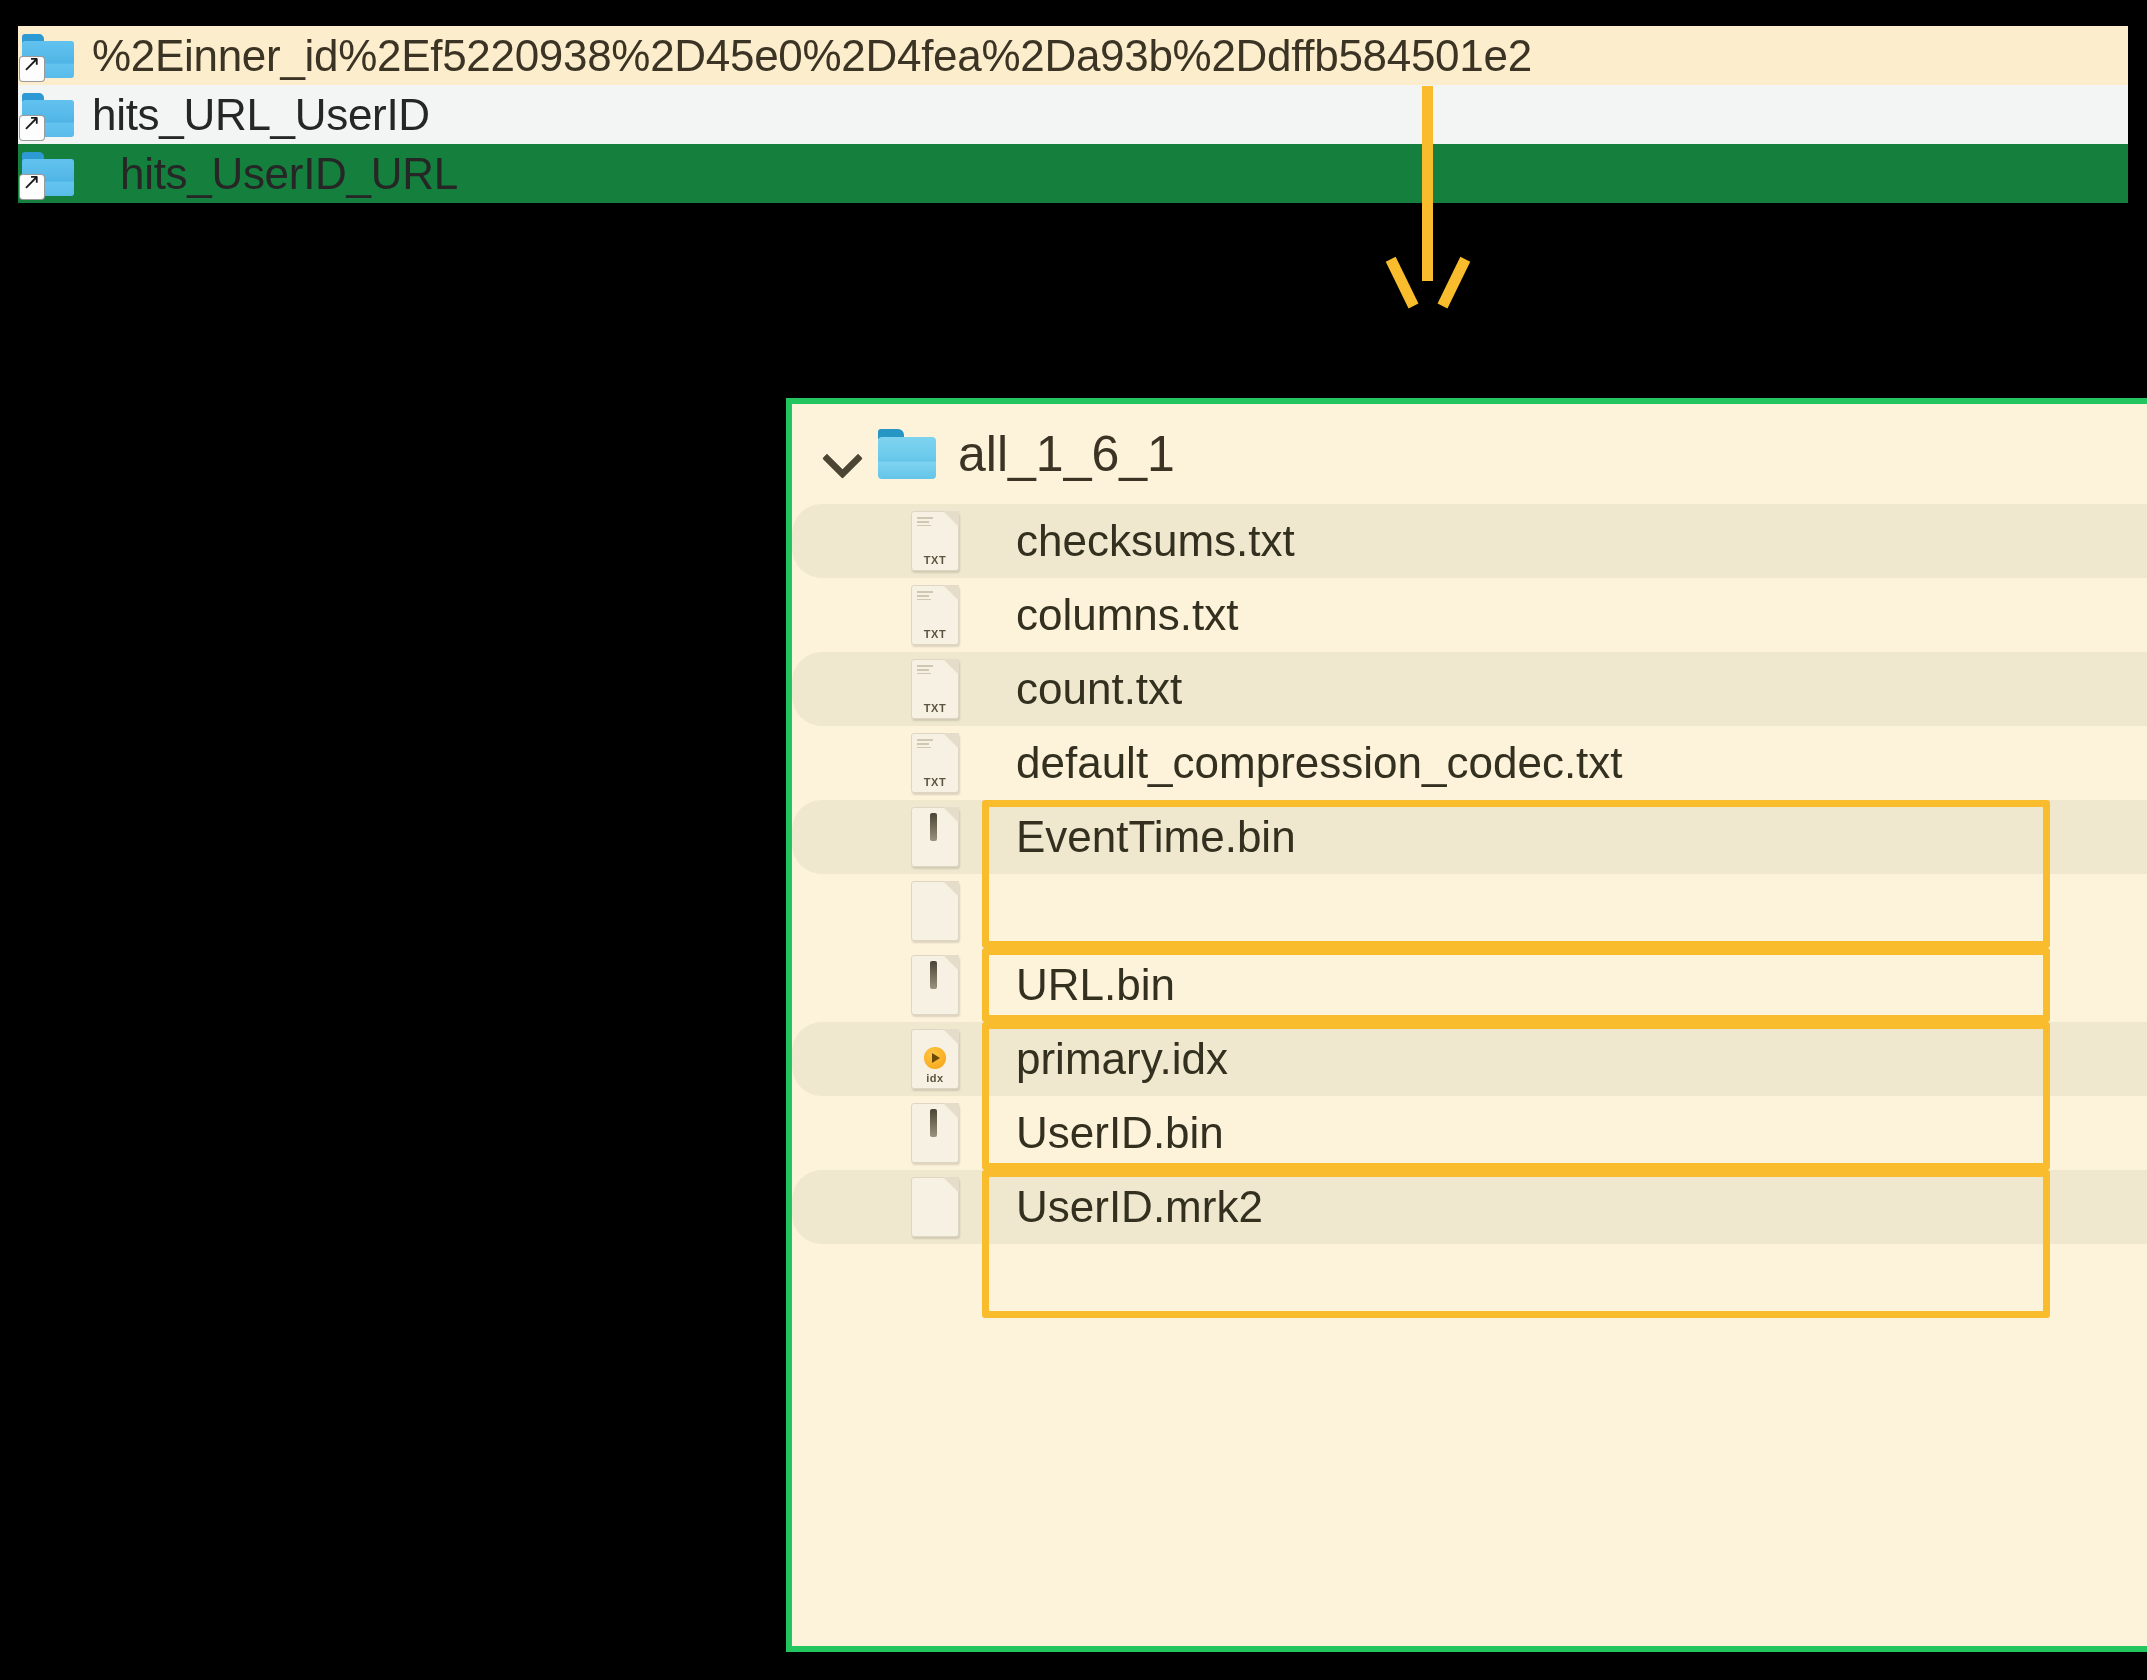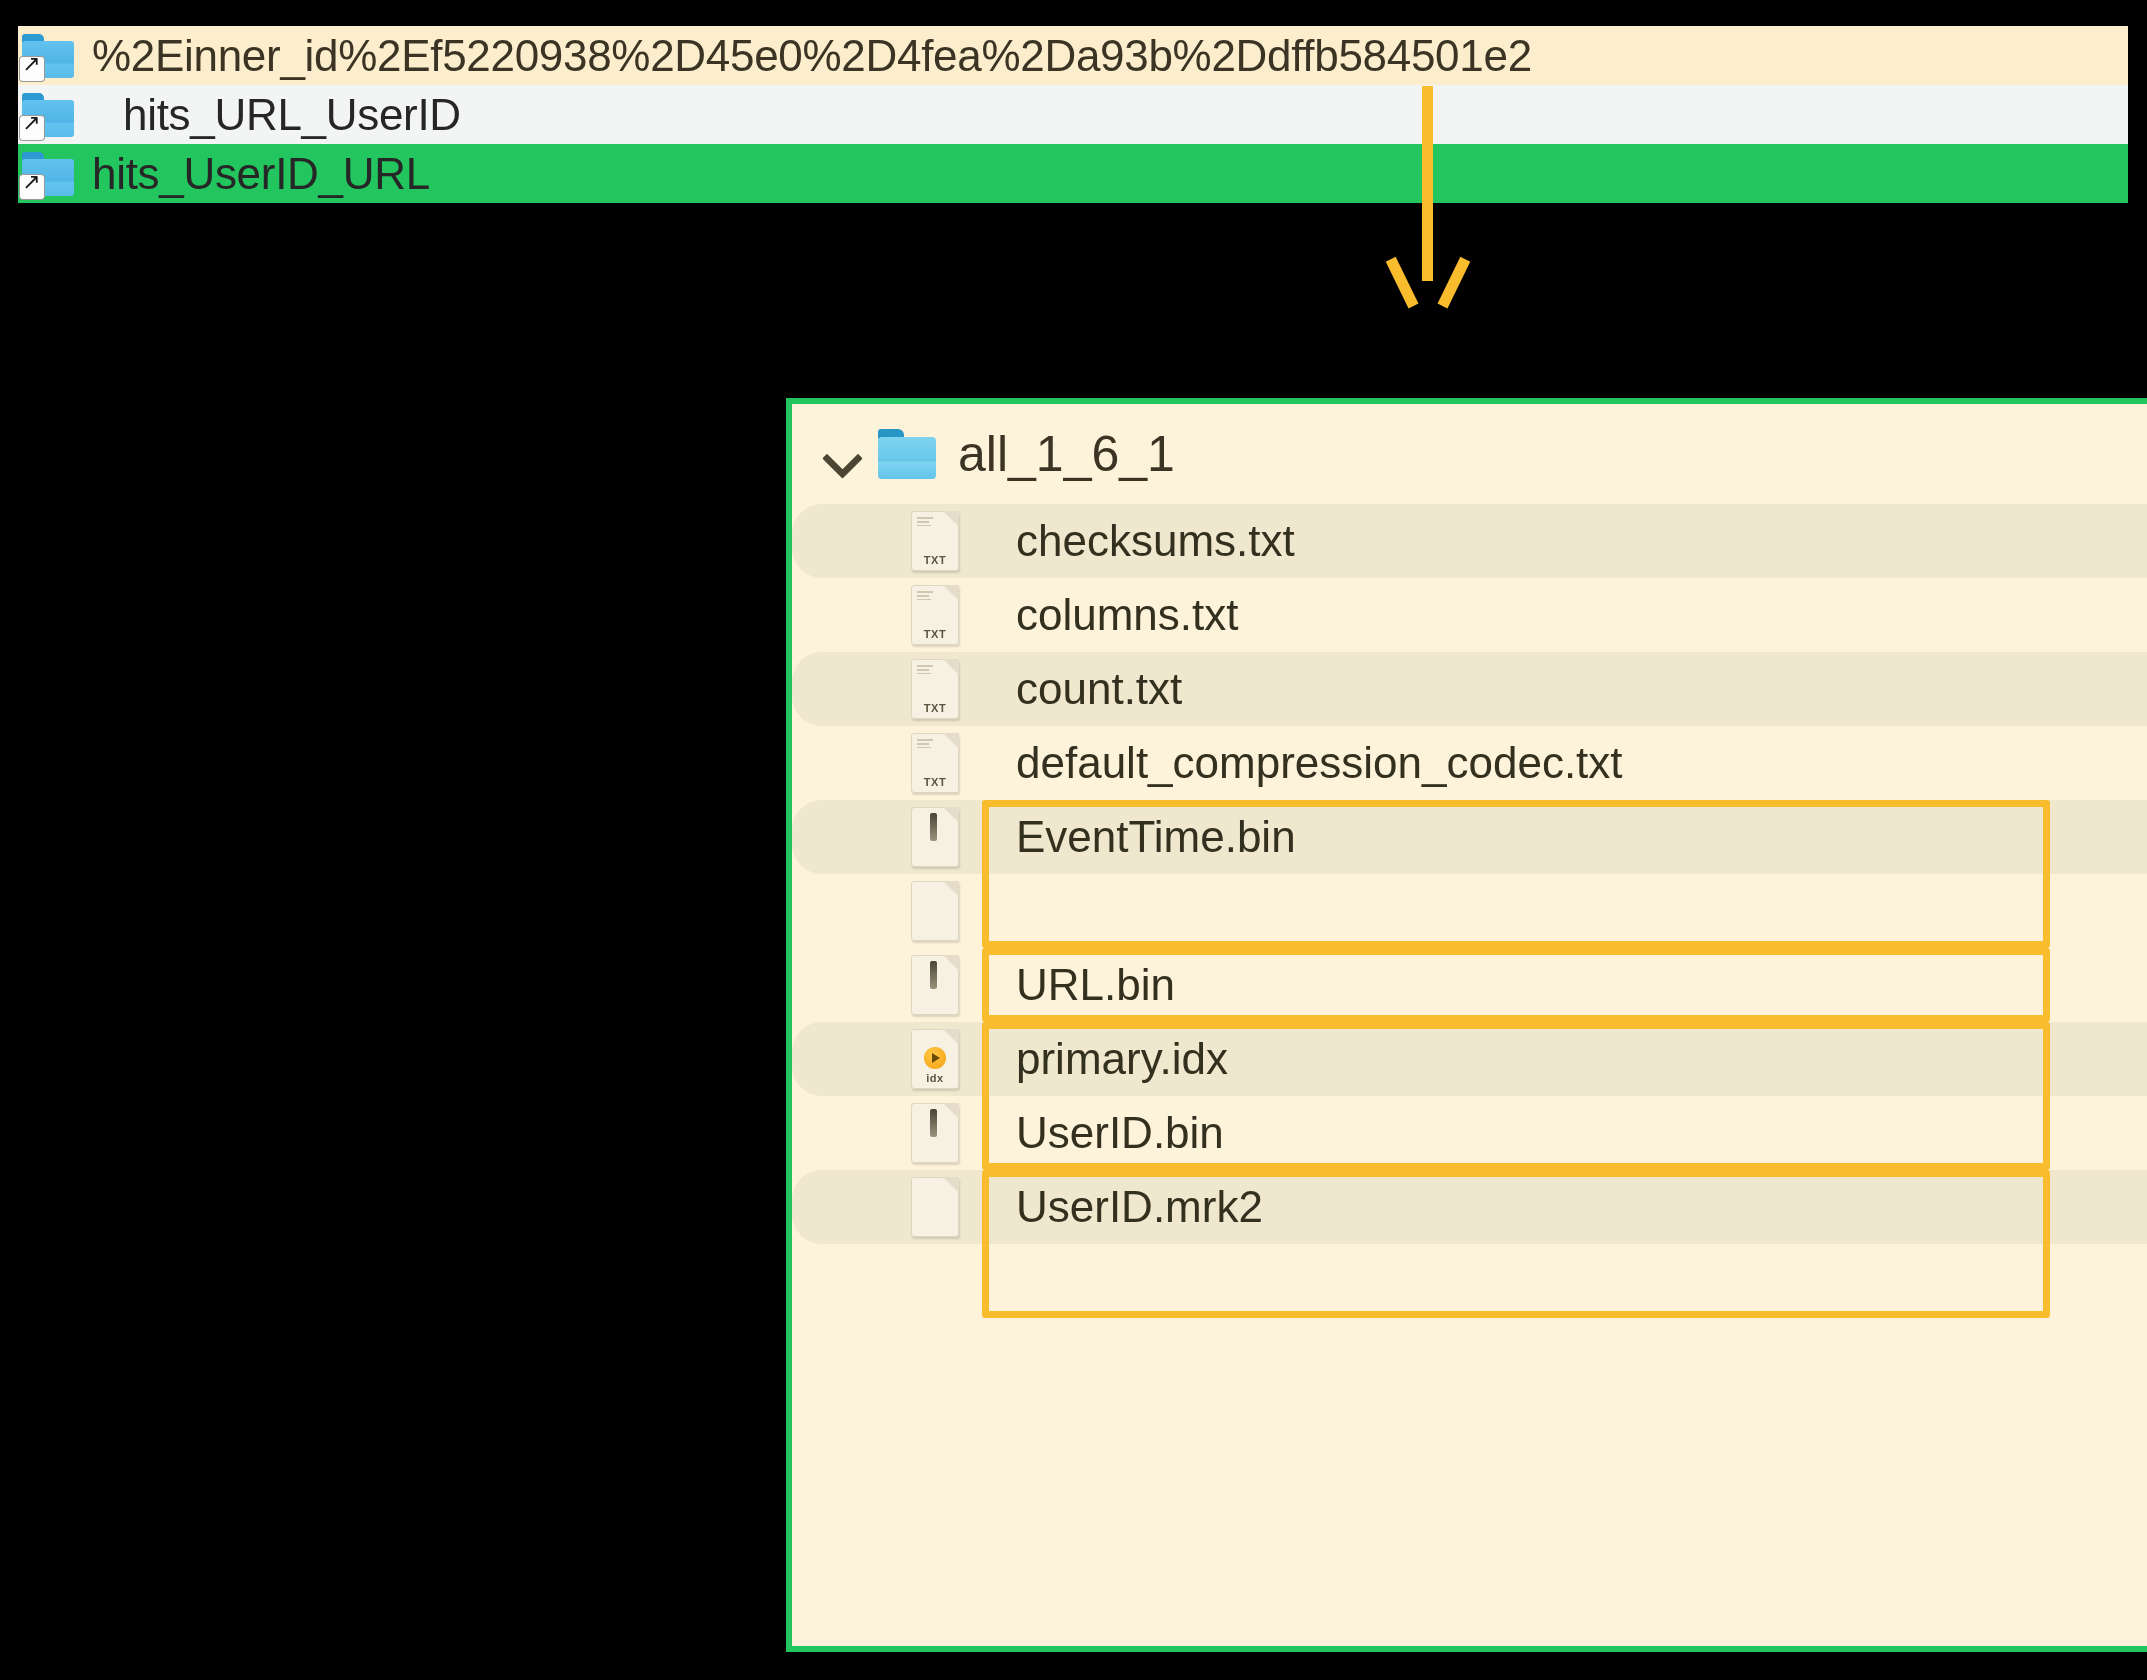--- a/index.html
+++ b/index.html
@@ -30,22 +30,22 @@
   }
   .top-row {
     display: flex;
     align-items: center;
     height: 59px;
     padding-left: 4px;
     box-sizing: border-box;
     white-space: nowrap;
   }
   .top-row.sel      { background: #fceecd; }
-  .top-row.alt      { background: #f3f5f4; gap: 31px; }
-  .top-row.plain    { background: #22c55e; }
+  .top-row.alt      { background: #f3f5f4; }
+  .top-row.plain    { background: #15803d; gap: 28px; }
 
   .top-row .label {
     font-size: 44px;
     color: #3b3424;
     letter-spacing: -0.3px;
     margin-left: 18px;
     font-weight: 400;
   }
   .top-row.alt .label, .top-row.plain .label { color: #262626; }
 

